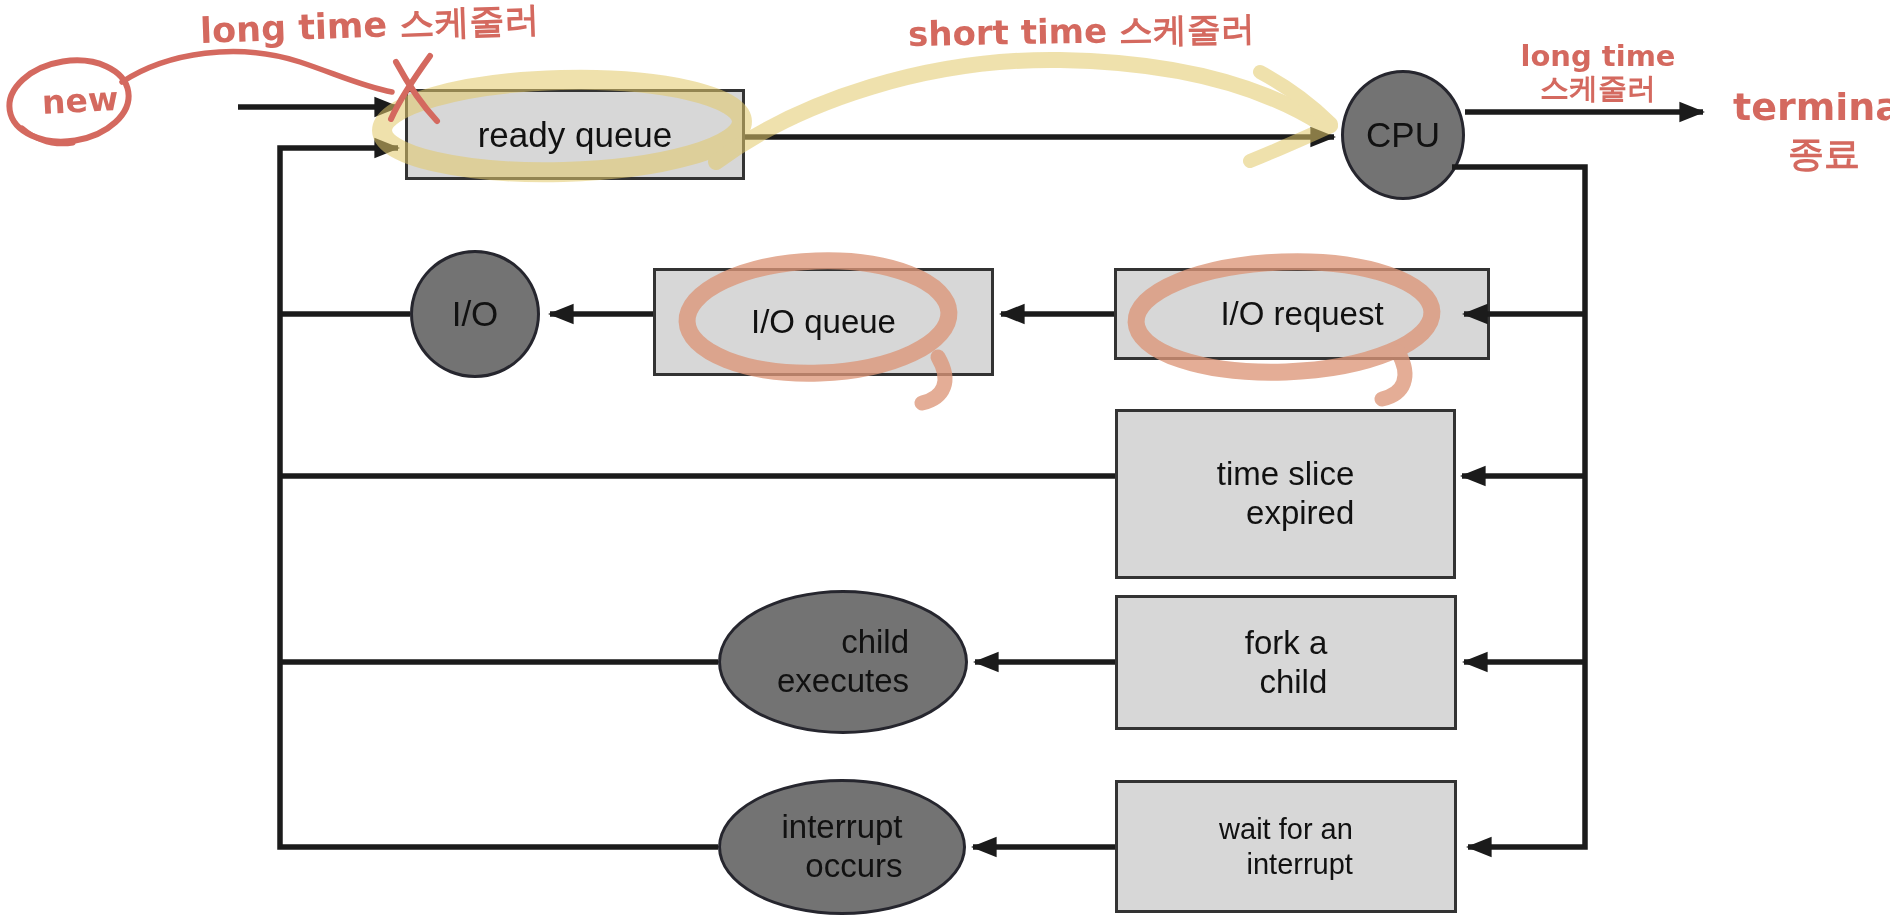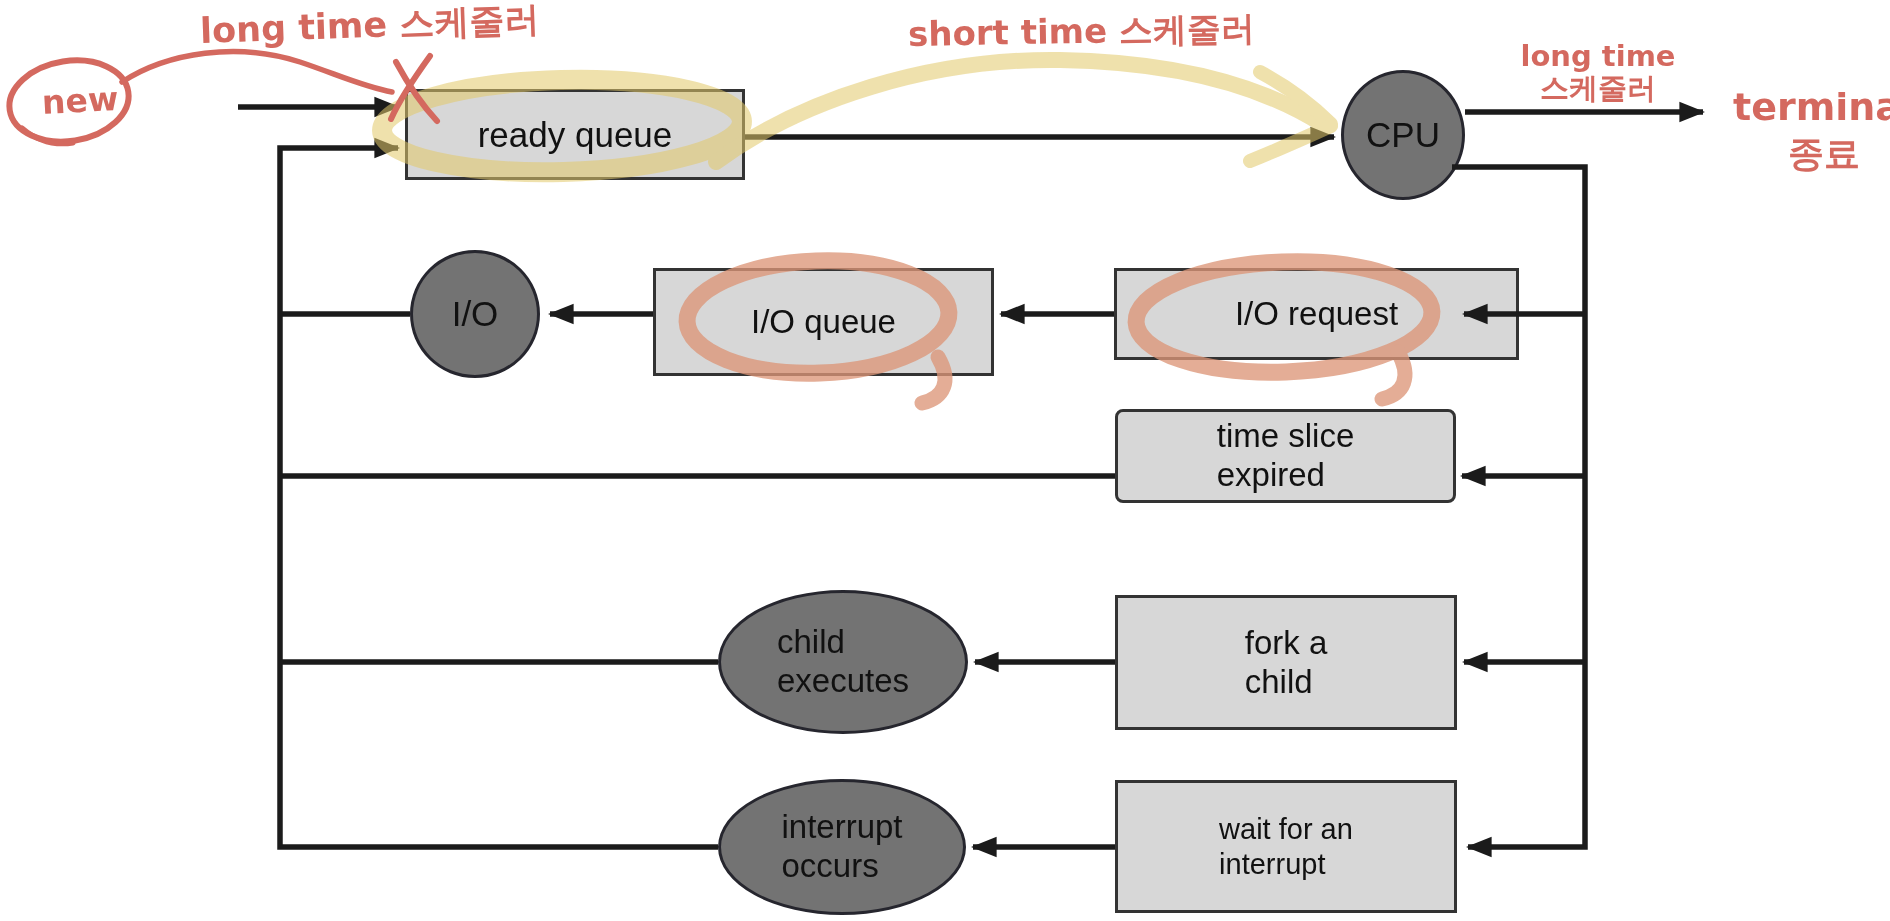--- a/index.html
+++ b/index.html
@@ -7,21 +7,21 @@
     position:relative;
     width:1890px;height:921px;
     background:#ffffff;
     overflow:hidden;
     font-family:"Liberation Sans",sans-serif;
   }
   .node{
     position:absolute;
     box-sizing:border-box;
     display:flex;align-items:center;justify-content:center;
-    text-align:left;
+    text-align:right;
     color:#111111;
     white-space:pre-line;
     line-height:1.18;
     z-index:1;
   }
   .box{
     background:#d7d7d7;
     border:3px solid #333333;
   }
   .ell{
@@ -57,25 +57,25 @@
   </div>
 
   <div class="node ell" style="left:410px;top:250px;width:130px;height:128px;font-size:35px;">
     <span>I/O</span>
   </div>
 
   <div class="node box" style="left:653px;top:268px;width:341px;height:108px;font-size:33px;">
     <span>I/O queue</span>
   </div>
 
-  <div class="node box" style="left:1114px;top:268px;width:405px;height:92px;font-size:33px;">
+  <div class="node box" style="left:1114px;top:268px;width:376px;height:92px;font-size:33px;">
     <span>I/O request</span>
   </div>
 
-  <div class="node box" style="left:1115px;top:409px;width:341px;height:94px;font-size:33px;border-radius:8px;">
+  <div class="node box" style="left:1115px;top:409px;width:341px;height:170px;font-size:33px;">
     <span>time slice
 expired</span>
   </div>
 
   <div class="node ell" style="left:718px;top:590px;width:250px;height:144px;font-size:33px;">
     <span>child
 executes</span>
   </div>
 
   <div class="node box" style="left:1115px;top:595px;width:342px;height:135px;font-size:33px;">

